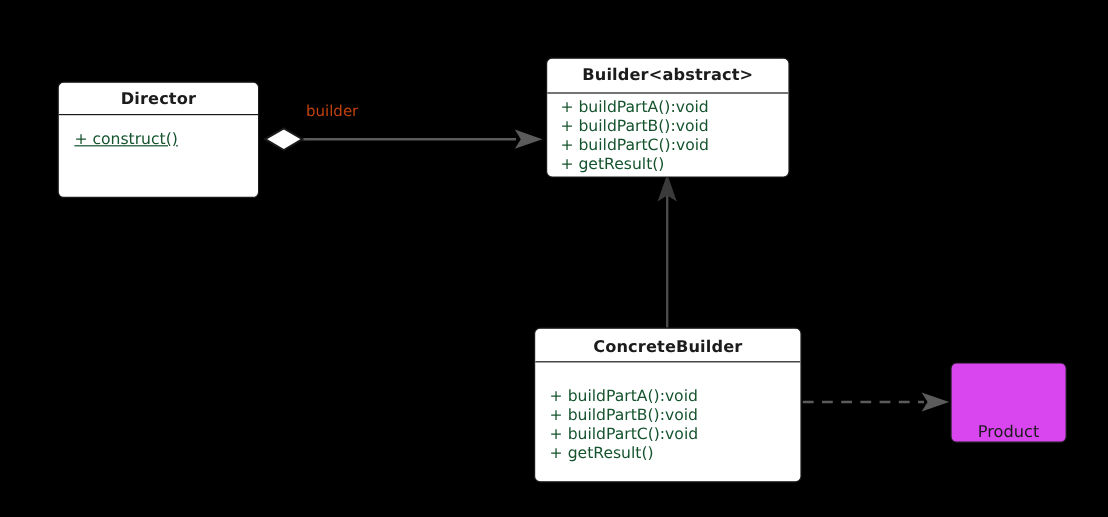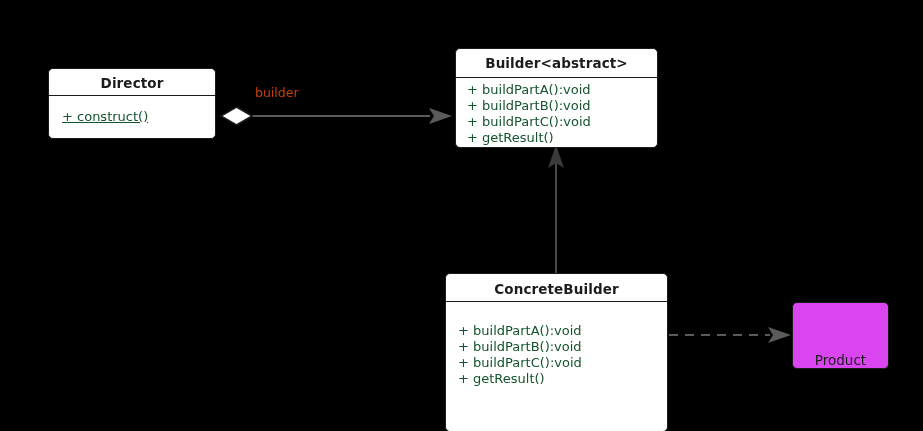--- a/index.html
+++ b/index.html
@@ -65,29 +65,29 @@
     font-size: 13.5px;
   }
   .edge-label {
     position: absolute;
     color: #c2410c;
     font-size: 12.5px;
     white-space: pre;
   }
 
   
-  #class-director      { left: 48px;  top: 68px;  width: 168px; height: 71px; }
+  #class-director      { left: 48px;  top: 68px;  width: 168px; height: 97px; }
   #class-director .uml-title   { padding-top: 6px; height: 26px; }
   #class-director .uml-members { padding: 13px 0 0 13px; text-decoration: underline; }
 
   #class-builder       { left: 455px; top: 48px;  width: 203px; height: 100px; }
   #class-builder .uml-title    { padding-top: 6px; height: 28px; }
   #class-builder .uml-members  { padding: 4px 0 0 11px; }
 
-  #class-concretebuilder { left: 445px; top: 273px; width: 223px; height: 159px; }
+  #class-concretebuilder { left: 445px; top: 273px; width: 223px; height: 129px; }
   #class-concretebuilder .uml-title   { padding-top: 7px; height: 27px; }
   #class-concretebuilder .uml-members { padding: 21px 0 0 12px; }
 
   #box-product { left: 792px; top: 302px; width: 97px; height: 67px; }
 
   #label-builder { left: 255px; top: 85px; }
 </style>
 </head>
 <body>
 

